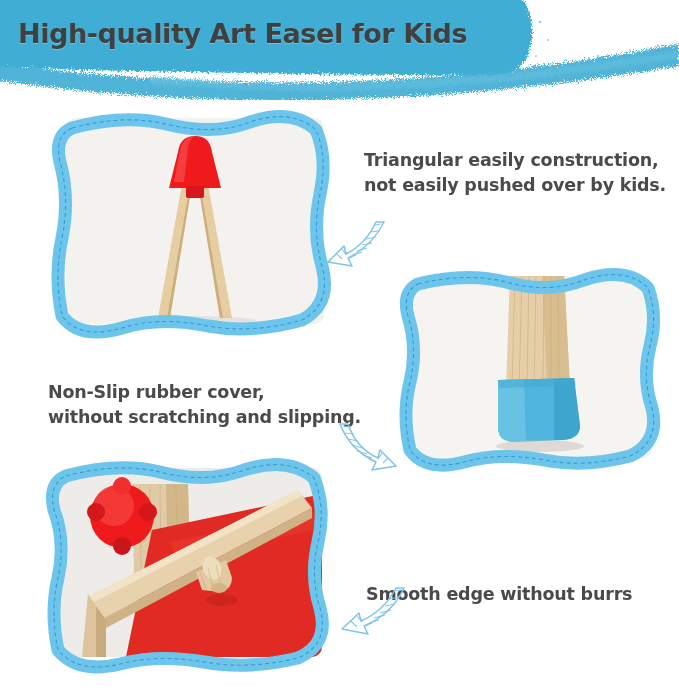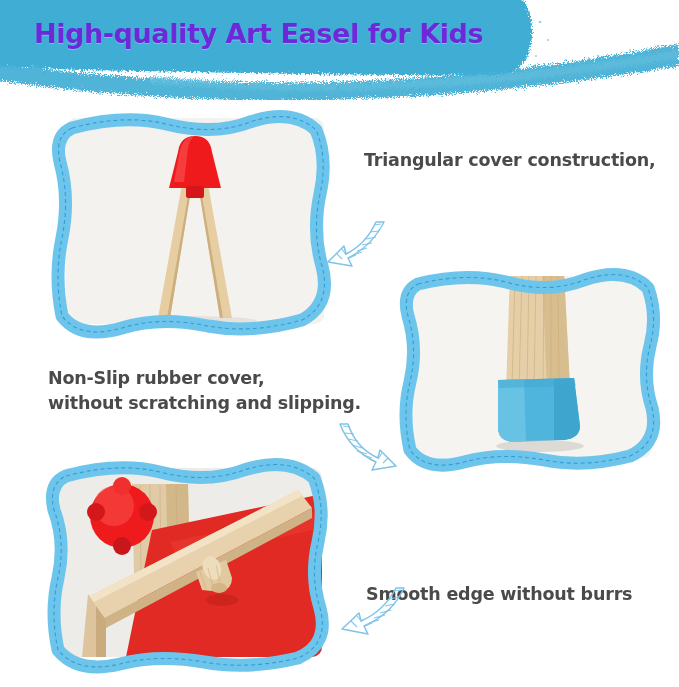--- a/index.html
+++ b/index.html
@@ -18,28 +18,28 @@
   
   #header-banner {
     position: absolute;
     left: 0;
     top: 0;
     width: 679px;
     height: 100px;
   }
   #banner-title {
     position: absolute;
-    left: 34px;
+    left: 18px;
     top: 18px;
     width: 470px;
     font-family: "DejaVu Sans", sans-serif;
     font-weight: bold;
     font-size: 27px;
     letter-spacing: -0.4px;
-    color: #6d28d9;
+    color: #404040;
     white-space: nowrap;
     z-index: 5;
     text-shadow: 0 1px 0 rgba(255,255,255,0.25);
   }
 
   
   .photo-card {
     position: absolute;
   }
   .photo-card .frame-svg {
@@ -82,21 +82,21 @@
     position: absolute;
     color: #4a4a4a;
     font-family: "DejaVu Sans", sans-serif;
     font-weight: bold;
     font-size: 17.5px;
     line-height: 25px;
     letter-spacing: -0.2px;
     white-space: nowrap;
   }
   #caption-triangular { left: 364px; top: 148px; }
-  #caption-nonslip    { left: 48px;  top: 366px; }
+  #caption-nonslip    { left: 48px;  top: 380px; }
   #caption-smooth     { left: 366px; top: 582px; }
 
   
   .arrow-doodle { position: absolute; }
   #arrow-one   { left: 322px; top: 216px; }
   #arrow-two   { left: 334px; top: 416px; }
   #arrow-three { left: 336px; top: 582px; }
 </style>
 </head>
 <body>
@@ -272,21 +272,22 @@
     <path d="M 28 26 Q 80 12 122 22 Q 168 34 206 20 Q 250 6 276 28 Q 288 58 280 92
              Q 272 126 282 158 Q 292 194 260 208 Q 210 220 166 212 Q 120 204 82 214
              Q 40 224 20 200 Q 12 162 20 128 Q 28 92 16 60 Q 10 34 28 26 Z" fill="none" stroke="#6EC5EC" stroke-width="13" stroke-linejoin="round"></path>
     <path d="M 28 26 Q 80 12 122 22 Q 168 34 206 20 Q 250 6 276 28 Q 288 58 280 92
              Q 272 126 282 158 Q 292 194 260 208 Q 210 220 166 212 Q 120 204 82 214
              Q 40 224 20 200 Q 12 162 20 128 Q 28 92 16 60 Q 10 34 28 26 Z" fill="none" stroke="#2E9BD4" stroke-width="1.1" stroke-dasharray="4 3" opacity="0.95"></path>
   </svg>
 </div>
 
 <div class="caption" id="caption-triangular">
-  <div>Triangular cover construction,</div>
+  <div>Triangular easily construction,</div>
+  <div>not easily pushed over by kids.</div>
 </div>
 
 <div class="caption" id="caption-nonslip">
   <div>Non-Slip rubber cover,</div>
   <div>without scratching and slipping.</div>
 </div>
 
 <div class="caption" id="caption-smooth">
   <div>Smooth edge without burrs</div>
 </div>

